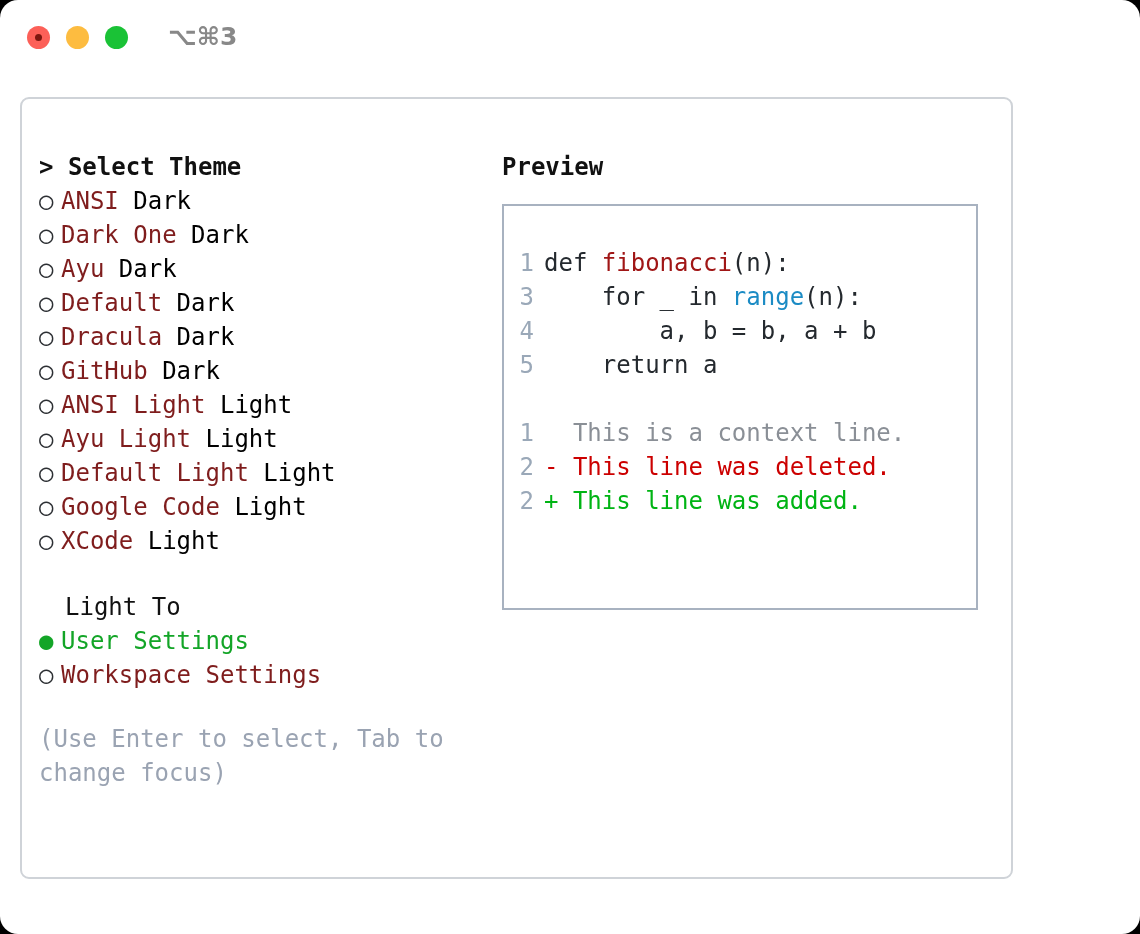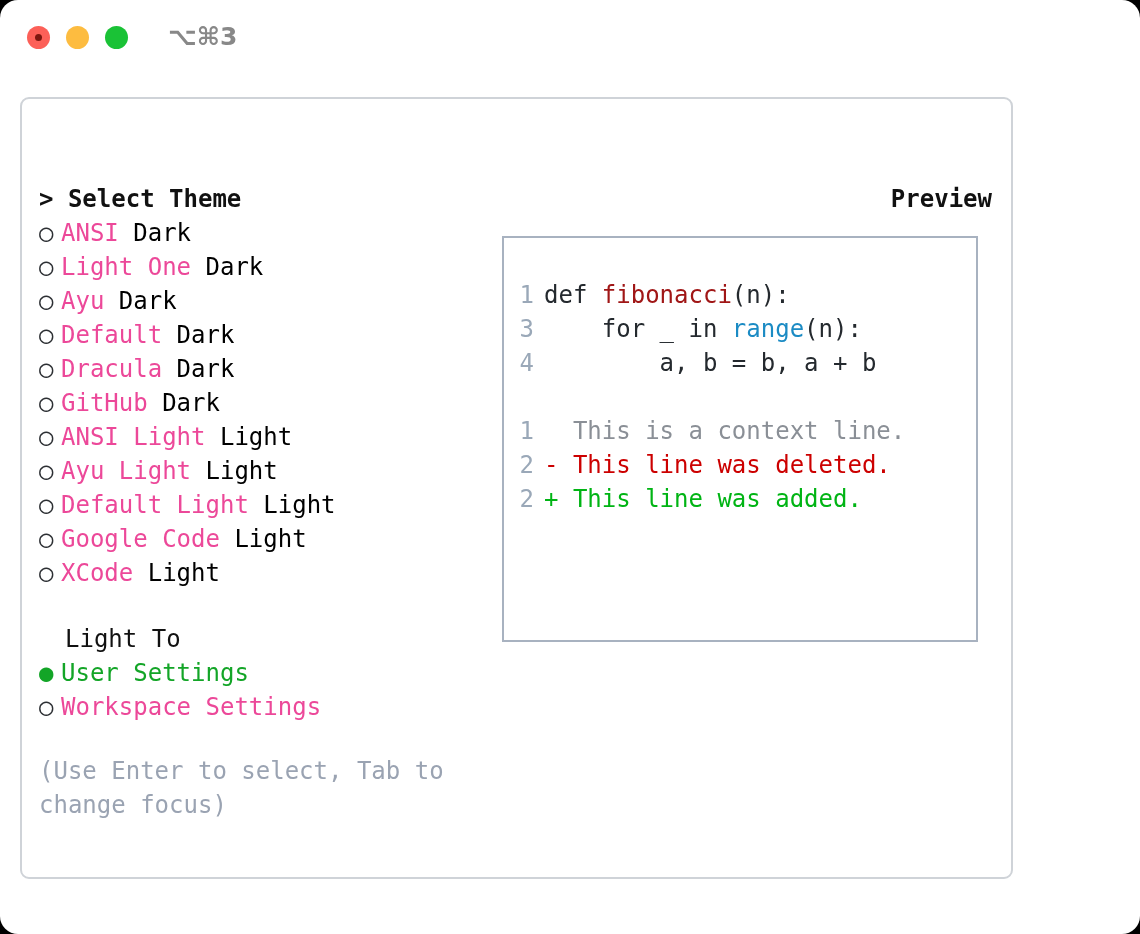--- a/index.html
+++ b/index.html
@@ -77,21 +77,20 @@
     border: 2px solid #cfd3d8;
     border-radius: 9px;
     box-sizing: border-box;
     background: #ffffff;
   }
   .columns {
     position: absolute;
     left: 0; top: 0;
     width: 100%;
     height: 100%;
-    margin-top: 32px;
   }
   
   .left-col {
     position: absolute;
     left: 17px;
     top: 51px;
     width: 440px;
   }
   .section-head {
     font-size: 24px;
@@ -109,21 +108,21 @@
     white-space: pre;
     display: block;
   }
   .radio {
     display: inline-block;
     width: 22px;
     font-size: 24px;
     color: #2c2f33;
   }
   .radio.on { color: #13a527; }
-  .row-label { color: #ec4899; }
+  .row-label { color: #7f1d1d; }
   .row-label.sel { color: #13a527; }
   .row-tag {
     color: #000000;
   }
   .applyto-head {
     height: 34px;
     line-height: 34px;
     font-size: 24px;
     color: #111111;
     white-space: pre;
@@ -143,21 +142,20 @@
     left: 480px;
     top: 51px;
     width: 490px;
   }
   .preview-head {
     font-size: 24px;
     font-weight: bold;
     color: #111111;
     height: 34px;
     line-height: 34px;
-    text-align: right;
   }
   .preview-box {
     margin-top: 20px;
     width: 476px;
     height: 406px;
     border: 2px solid #a8b2c0;
     box-sizing: border-box;
     background: #ffffff;
     padding: 40px 0 0 8px;
   }
@@ -199,21 +197,21 @@
     <div class="title-shortcut">⌥⌘3</div>
   </div>
 
   <div class="dialog">
     <div class="columns">
 
       <div class="left-col">
         <div class="section-head">&gt; Select Theme</div>
         <div>
             <div class="list-row"><span class="radio">○</span><span class="row-label">ANSI</span> <span class="row-tag">Dark</span></div>
-            <div class="list-row"><span class="radio">○</span><span class="row-label">Light One</span> <span class="row-tag">Dark</span></div>
+            <div class="list-row"><span class="radio">○</span><span class="row-label">Dark One</span> <span class="row-tag">Dark</span></div>
             <div class="list-row"><span class="radio">○</span><span class="row-label">Ayu</span> <span class="row-tag">Dark</span></div>
             <div class="list-row"><span class="radio">○</span><span class="row-label">Default</span> <span class="row-tag">Dark</span></div>
             <div class="list-row"><span class="radio">○</span><span class="row-label">Dracula</span> <span class="row-tag">Dark</span></div>
             <div class="list-row"><span class="radio">○</span><span class="row-label">GitHub</span> <span class="row-tag">Dark</span></div>
             <div class="list-row"><span class="radio">○</span><span class="row-label">ANSI Light</span> <span class="row-tag">Light</span></div>
             <div class="list-row"><span class="radio">○</span><span class="row-label">Ayu Light</span> <span class="row-tag">Light</span></div>
             <div class="list-row"><span class="radio">○</span><span class="row-label">Default Light</span> <span class="row-tag">Light</span></div>
             <div class="list-row"><span class="radio">○</span><span class="row-label">Google Code</span> <span class="row-tag">Light</span></div>
             <div class="list-row"><span class="radio">○</span><span class="row-label">XCode</span> <span class="row-tag">Light</span></div>
           </div>
@@ -229,20 +227,21 @@
         <div class="hint">(Use Enter to select, Tab to change focus)</div>
       </div>
 
       <div class="right-col">
         <div class="preview-head">Preview</div>
         <div class="preview-box">
           <div>
               <div class="code-line"><span class="ln">1</span><span class="tok-kw">def </span><span class="tok-fn">fibonacci</span><span class="tok-plain">(n):</span></div>
               <div class="code-line"><span class="ln">3</span><span class="tok-kw">    for _ in </span><span class="tok-call">range</span><span class="tok-plain">(n):</span></div>
               <div class="code-line"><span class="ln">4</span><span class="tok-plain">        a, b = b, a + b</span></div>
+              <div class="code-line"><span class="ln">5</span><span class="tok-kw">    return a</span></div>
             </div>
           <div class="diff-gap"></div>
           <div>
               <div class="code-line"><span class="ln">1</span><span class="diff-ctx"> </span><span class="diff-ctx"> This is a context line.</span></div>
               <div class="code-line"><span class="ln">2</span><span class="diff-del">-</span><span class="diff-del"> This line was deleted.</span></div>
               <div class="code-line"><span class="ln">2</span><span class="diff-add">+</span><span class="diff-add"> This line was added.</span></div>
             </div>
         </div>
       </div>
 

